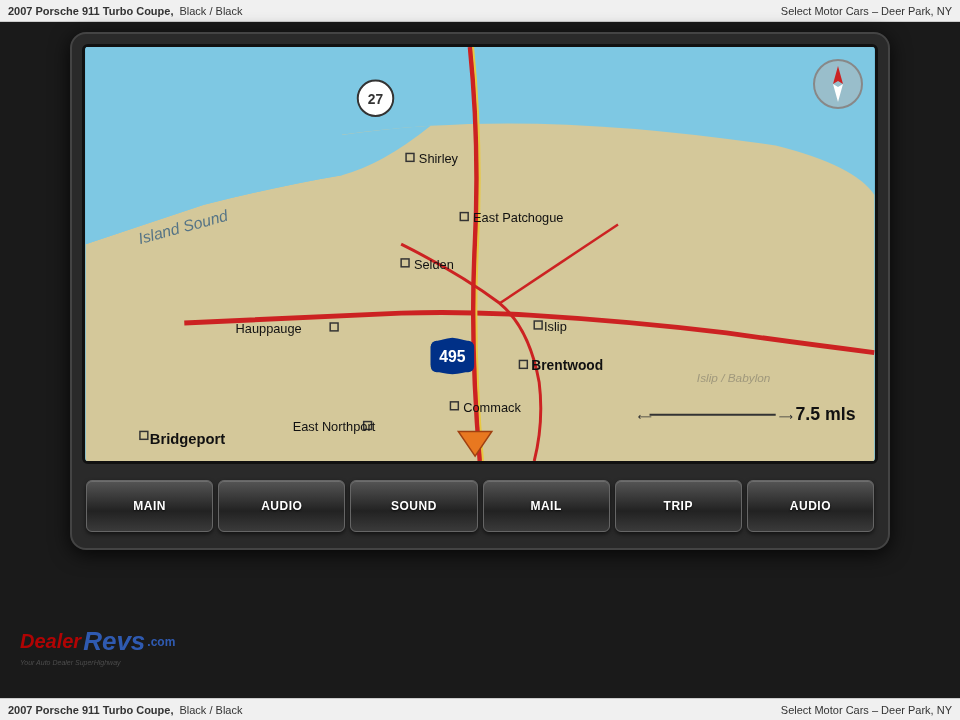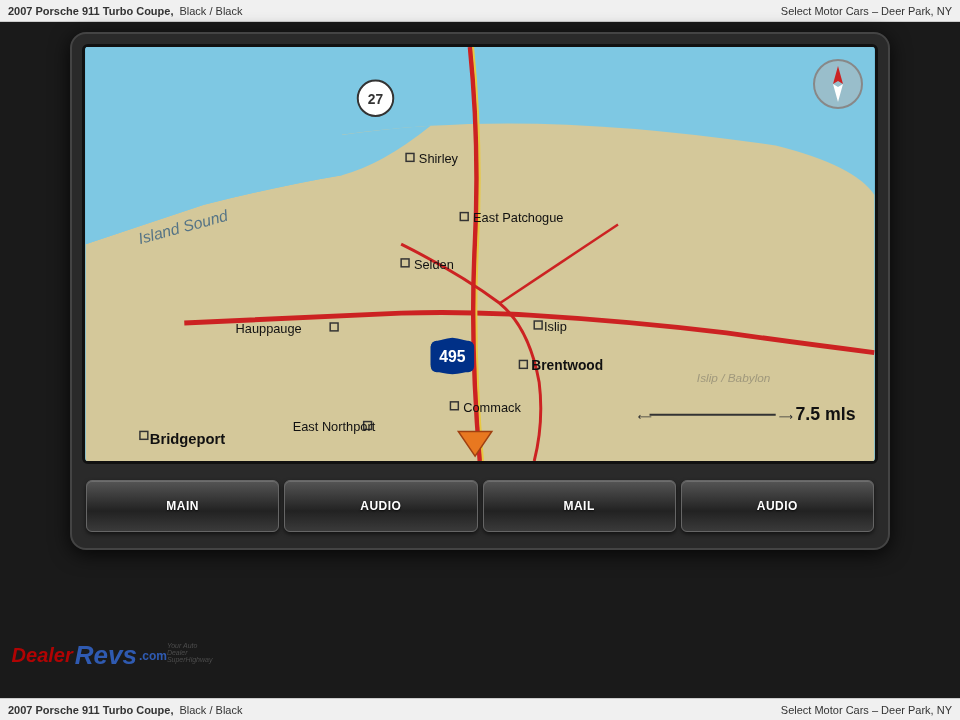--- a/index.html
+++ b/index.html
@@ -122,30 +122,29 @@
       border-top: 1px solid #ccc;
       position: absolute;
       bottom: 0;
     }
     #bottom-bar .title { font-weight: bold; margin-right: 6px; }
     #bottom-bar .dealer { margin-left: auto; }
 
     
     #watermark {
       position: absolute;
-      bottom: 20px;
+      bottom: 44px;
       left: 20px;
       width: 120px;
       height: 60px;
       display: flex;
-      flex-direction: row;
+      flex-direction: column;
       align-items: flex-start;
       justify-content: center;
       opacity: 0.85;
-      margin-left: 32px;
     }
     #watermark-badge {
       display: flex;
       align-items: center;
       gap: 2px;
     }
     #watermark-badge span {
       font-size: 10px;
       font-weight: bold;
       color: #888;
@@ -242,21 +241,23 @@
         <svg width="46" height="46" viewBox="0 0 46 46">
           <polygon points="23,5 18,23 23,20 28,23" fill="#cc2222"></polygon>
           <polygon points="23,41 18,23 23,26 28,23" fill="white"></polygon>
         </svg>
       </div>
     </div>
 
     <div id="button-panel">
     <button class="nav-button">MAIN</button>
         <button class="nav-button">AUDIO</button>
+        <button class="nav-button">SOUND</button>
         <button class="nav-button">MAIL</button>
+        <button class="nav-button">TRIP</button>
         <button class="nav-button">AUDIO</button>
       </div>
 
   </div>
 
   <div id="watermark">
     <div id="watermark-badge">
       <span style="font-size:20px;font-weight:900;color:#cc0000;font-style:italic;">Dealer</span>
         <span style="font-size:26px;font-weight:900;color:#3366cc;font-style:italic;">Revs</span>
         <span style="font-size:12px;color:#3366cc;font-weight:bold;">.com</span>

